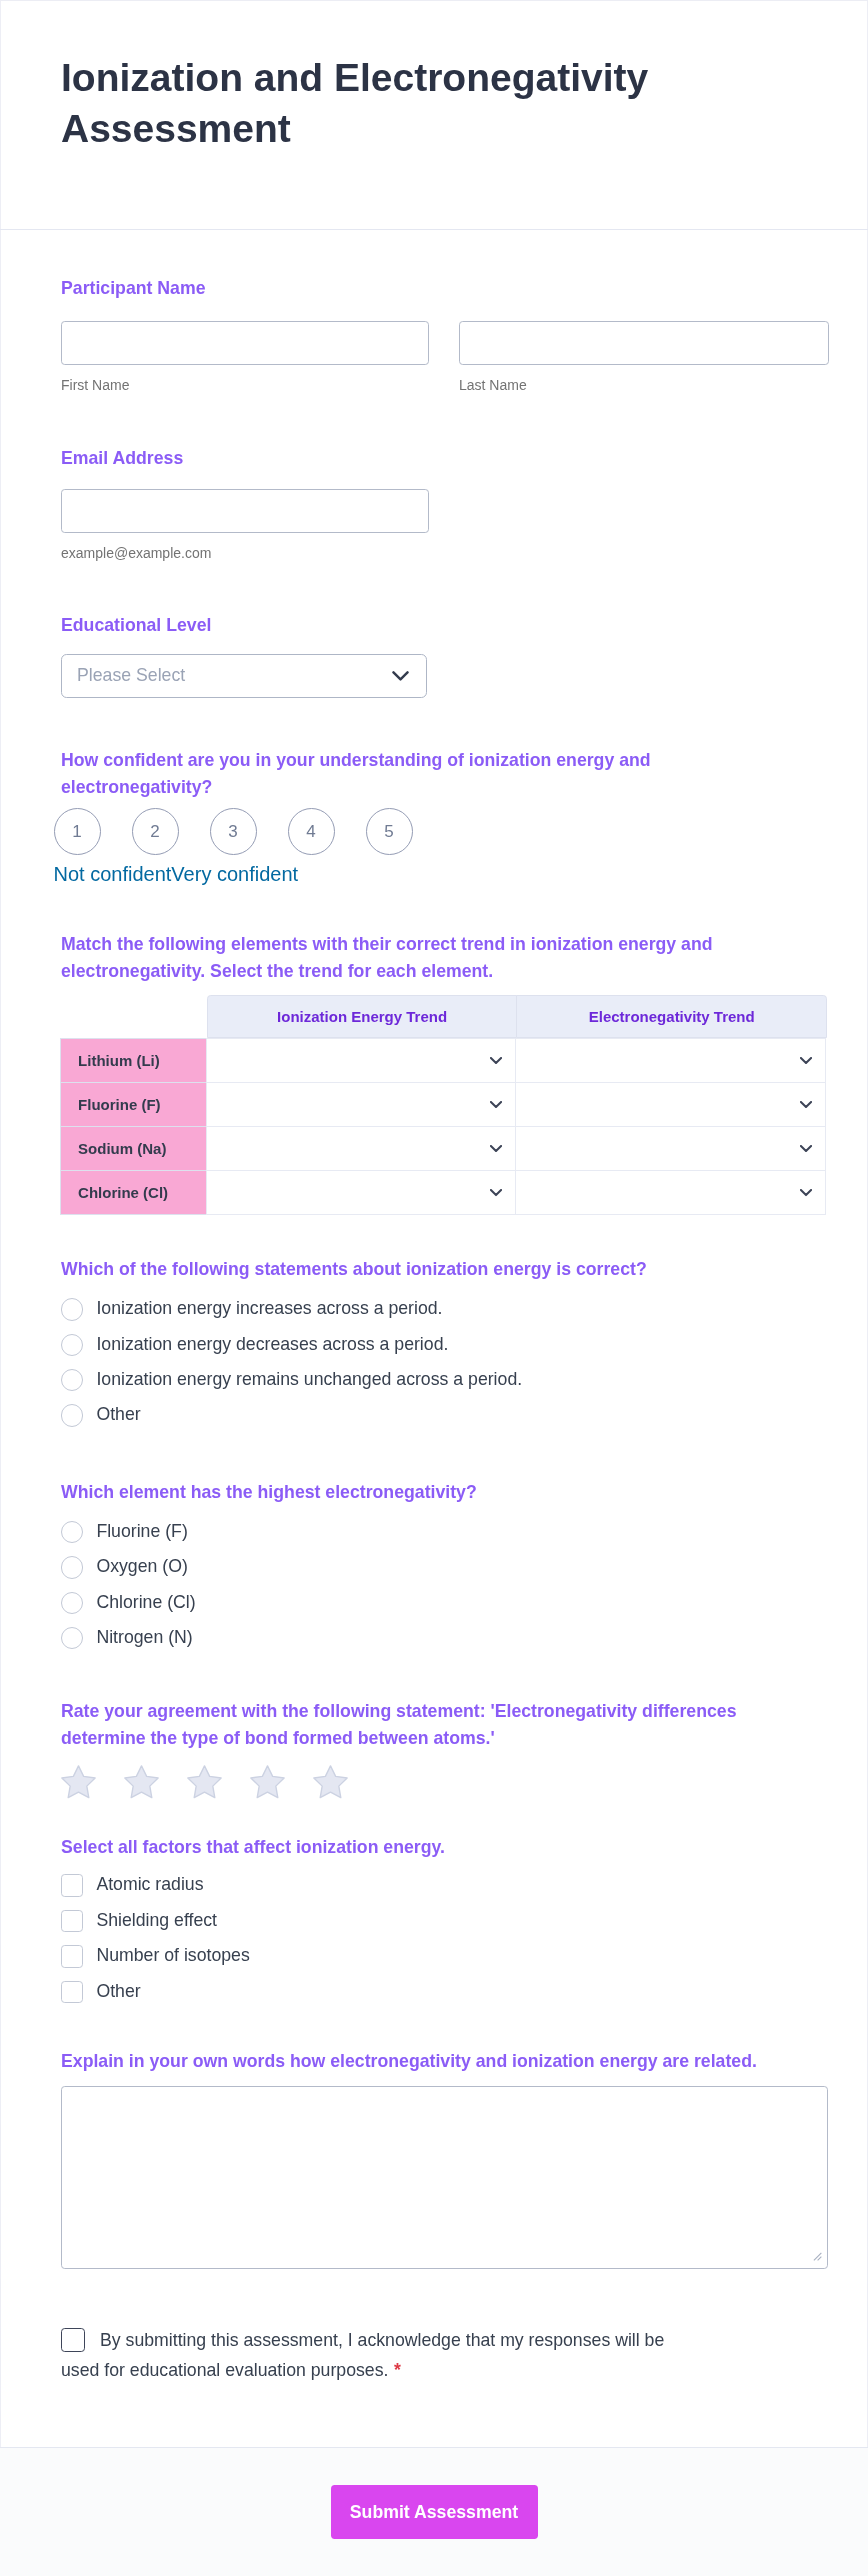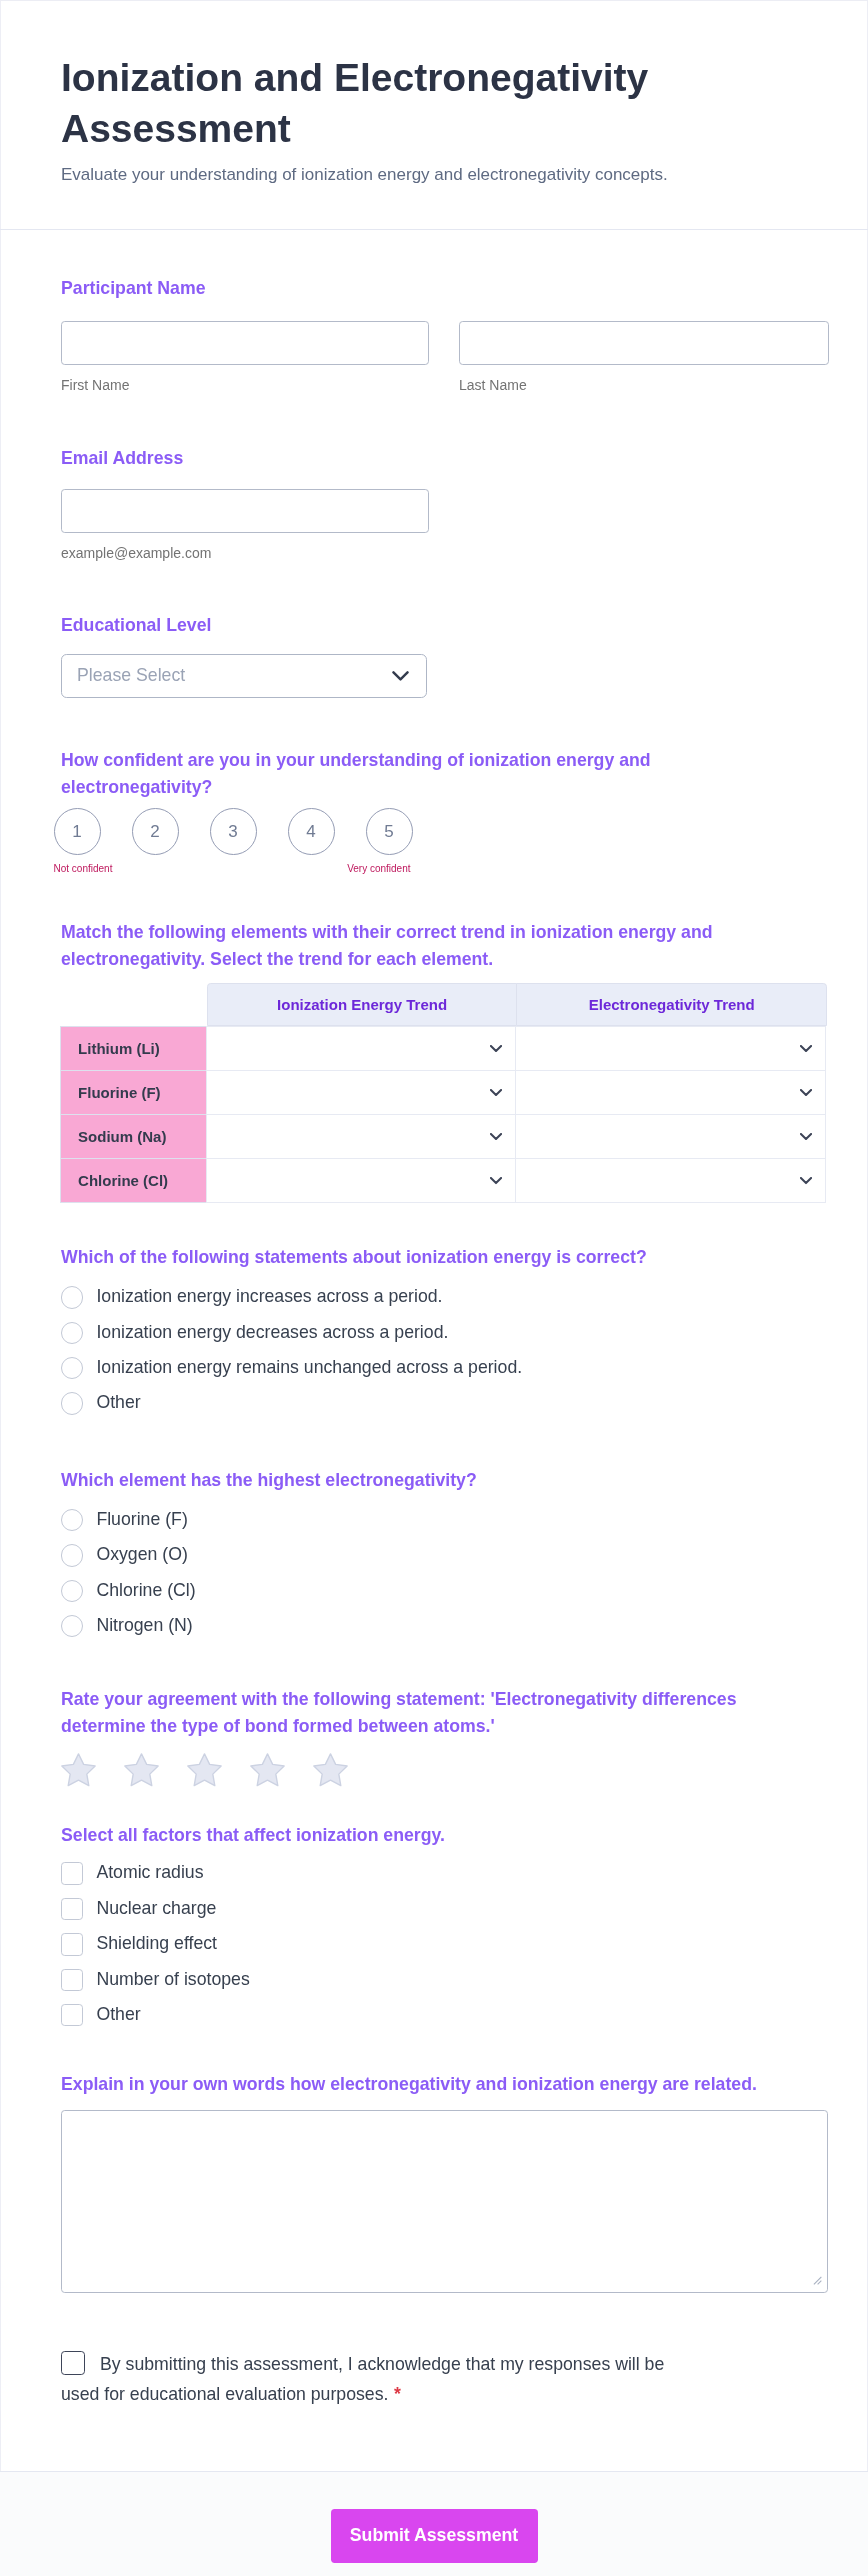--- a/index.html
+++ b/index.html
@@ -44,21 +44,21 @@
   .chev{ width:17px; height:10.3px; flex:0 0 auto; }
   .chev polyline{ fill:none; stroke:#333b4d; stroke-width:2.6; stroke-linecap:round; stroke-linejoin:round; }
 
   
   .scale-row{ display:flex; gap:31px; margin-left:-7.5px; }
   .scale-circle{
     width:47px; height:47px; border:0.9px solid #949cb4; border-radius:50%;
     display:flex; align-items:center; justify-content:center;
     font-size:17px; color:#707b93; background:#fff; cursor:pointer;
   }
-  .scale-labels{ width:357px; margin-left:-7.5px; display:flex; justify-content:space-between; font-size:10px; color:#be185d; }
+  .scale-labels{ width:357px; margin-left:-7.5px; display:flex; font-size:20px; color:#0369a1; }
 
   
   .matrix{ width:767px; }
   .m-row{ display:flex; }
   .m-cell{ border:0.9px solid #e7eaf3; margin-top:-0.9px; margin-left:-0.9px; }
   .m-corner{ width:147px; height:43px; border:none; background:#fff; }
   .m-colhead{
     width:310px; height:43px; background:#e9edf8; display:flex; align-items:center; justify-content:center;
     font-size:15px; font-weight:700; color:#6d28d9; border-color:#dde1ee;
   }
@@ -124,21 +124,20 @@
   }
 </style>
 </head>
 <body>
 
 <div class="page">
 
   <div class="form-header">
     <h1 class="form-title">Ionization and Electronegativity
 Assessment</h1>
-    <div class="form-subtitle">Evaluate your understanding of ionization energy and electronegativity concepts.</div>
   </div>
 
   <div class="form-body">
 
     
     <div class="q-label mt48">Participant Name</div>
     <div class="name-row mt20">
       <input class="text-input half-l" type="text" style="">
       <input class="text-input half-r" type="text" style="">
     </div>
@@ -304,24 +303,20 @@
 
     
     <div class="q-label mt36">Select all factors that affect ionization energy.</div>
     <div class="mt14">
       <div class="opt-row">
           <span class="checkbox"></span>
           <span class="opt-label">Atomic radius</span>
         </div>
       <div class="opt-row">
           <span class="checkbox"></span>
-          <span class="opt-label">Nuclear charge</span>
-        </div>
-      <div class="opt-row">
-          <span class="checkbox"></span>
           <span class="opt-label">Shielding effect</span>
         </div>
       <div class="opt-row">
           <span class="checkbox"></span>
           <span class="opt-label">Number of isotopes</span>
         </div>
       <div class="opt-row">
           <span class="checkbox"></span>
           <span class="opt-label">Other</span>
         </div>

